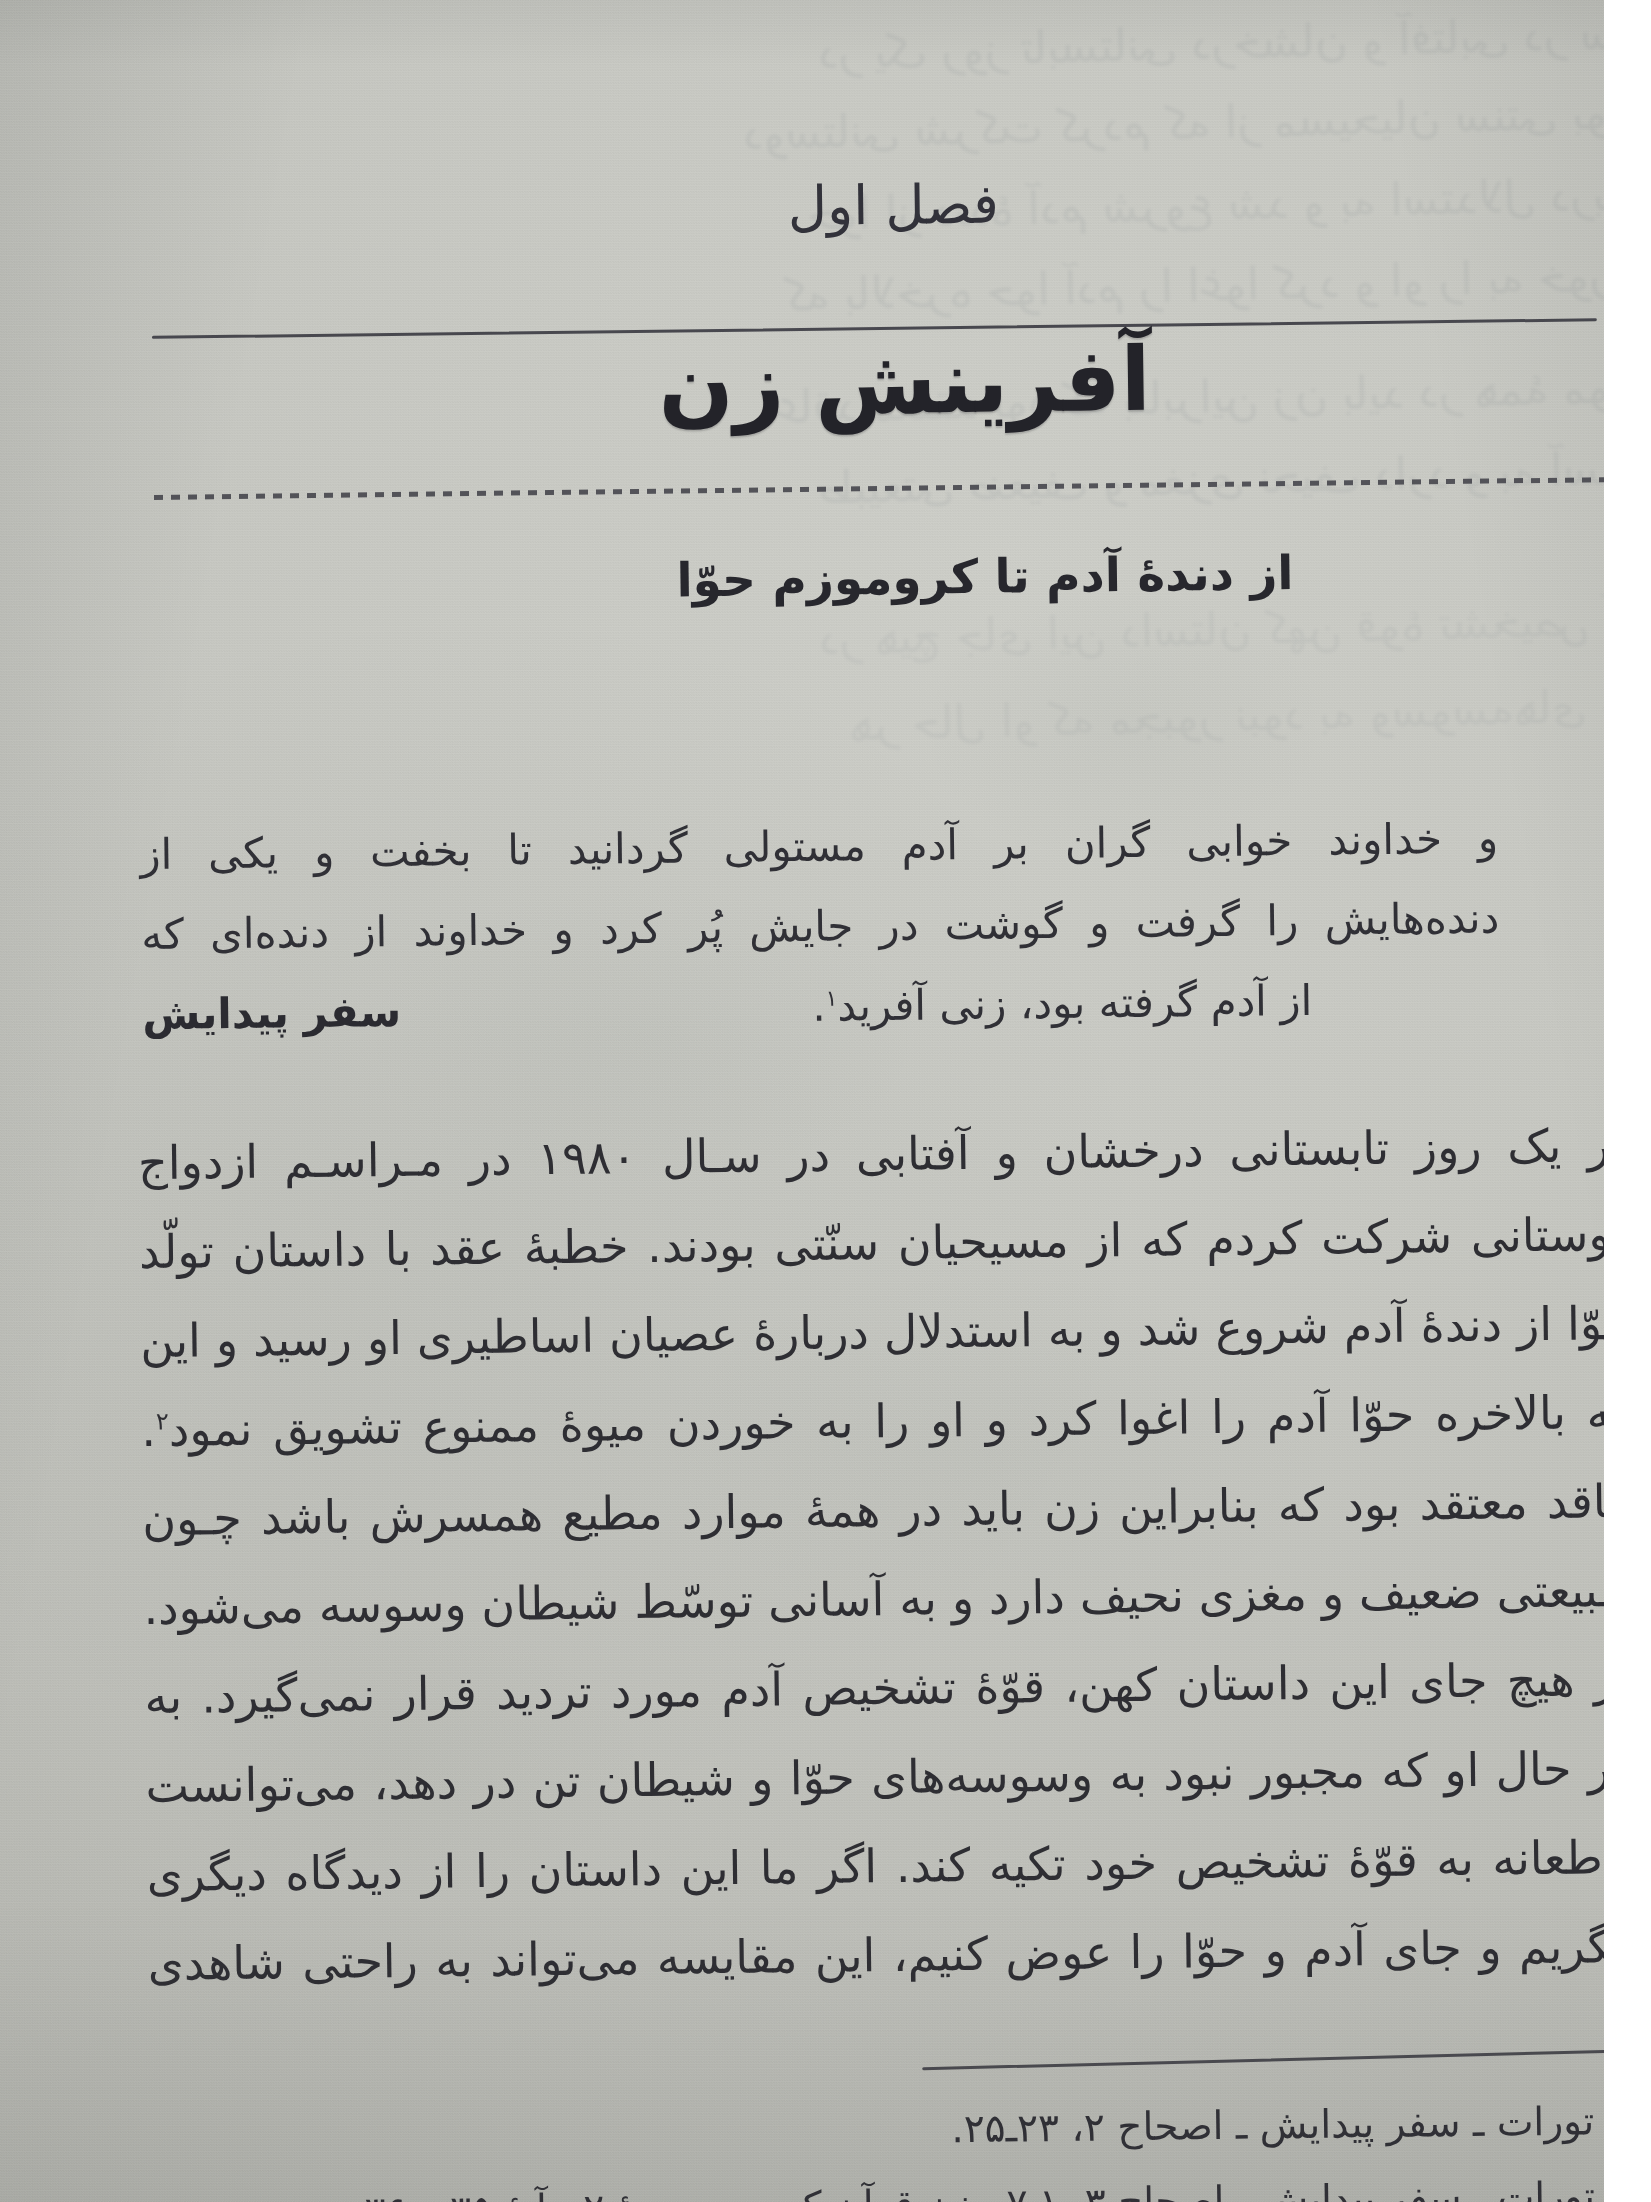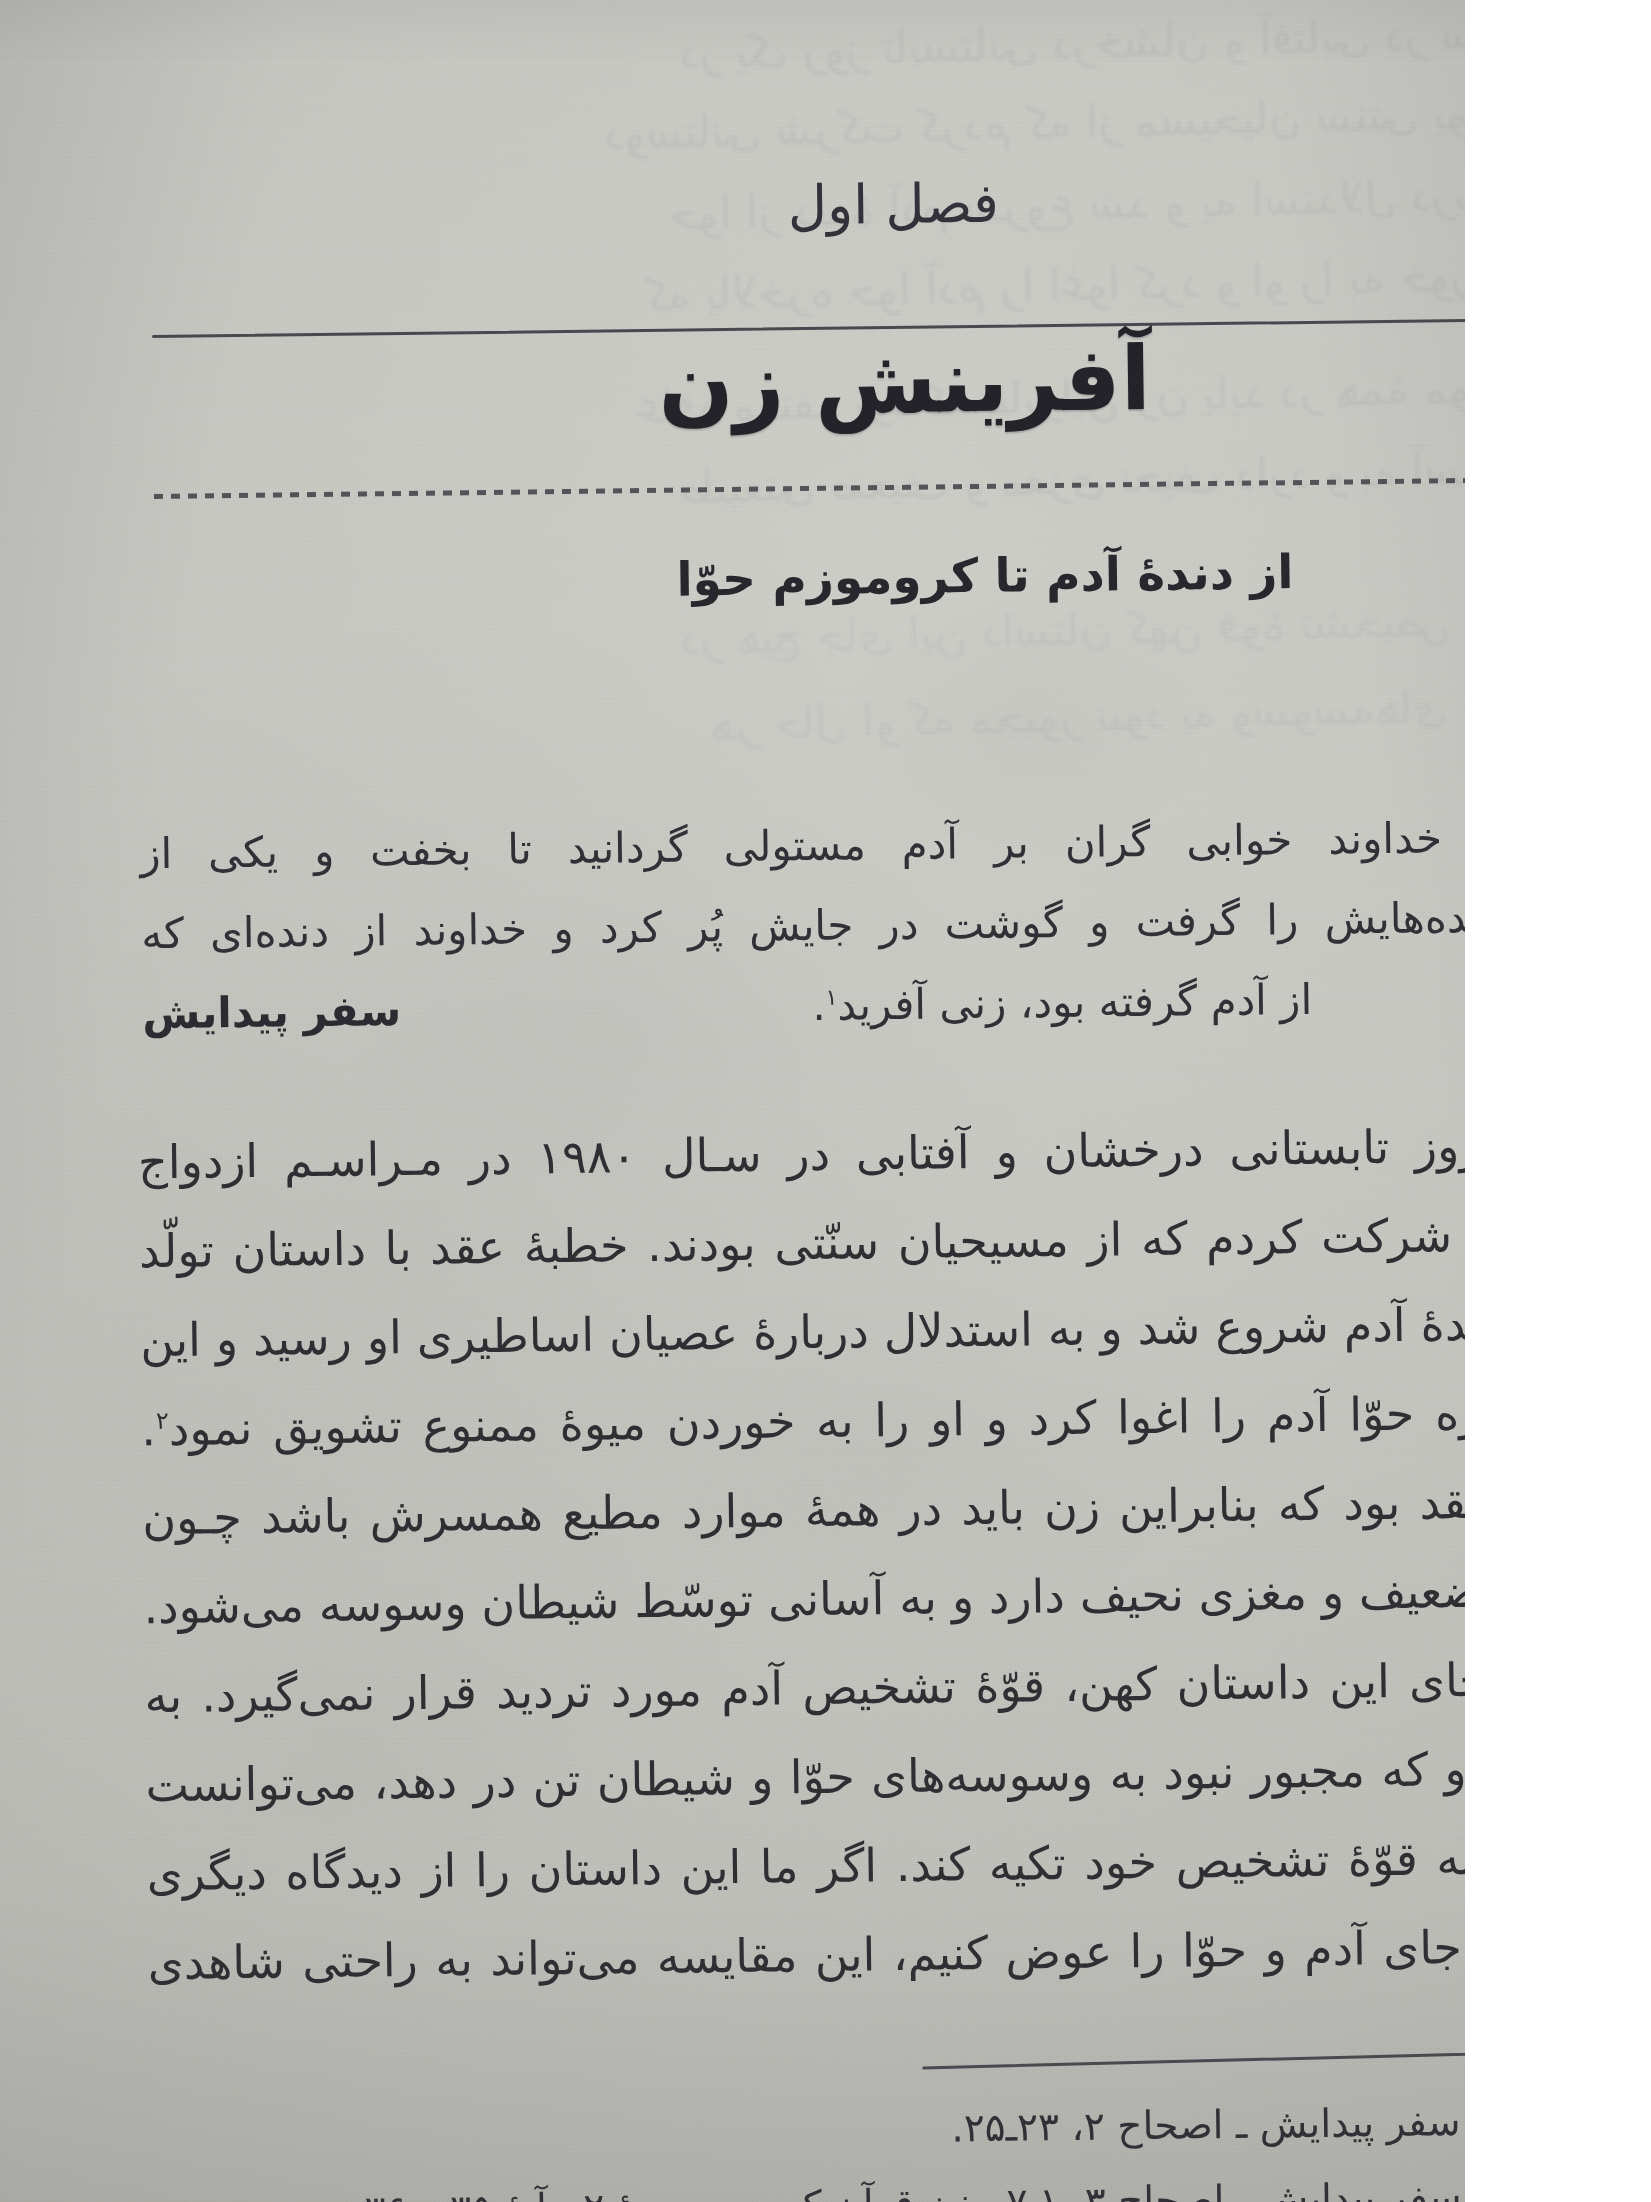--- a/index.html
+++ b/index.html
@@ -1,17 +1,17 @@
 <!DOCTYPE html>
 <html style="font-size:13.8px"><head>
 <meta charset="utf-8">
 <style>
   html,body{margin:0;padding:0;width:1652px;height:2203px;overflow:hidden;
     font-family:"DejaVu Sans",sans-serif;}
-  .page{position:relative;width:1465px;height:2203px;overflow:hidden;
+  .page{position:relative;width:1604px;height:2203px;overflow:hidden;
     background:
       radial-gradient(135% 95% at 62% 26%, #cdcec8 0%, #c7c8c2 36%, #bdbeb8 68%, #aeafa9 100%);
   }
   
   .page::before{content:"";position:absolute;inset:0;z-index:3;pointer-events:none;
     background:
       linear-gradient(100deg, rgba(20,25,25,0.07) 0%, rgba(20,25,25,0) 16%),
       linear-gradient(to top, rgba(20,25,25,0.06) 0%, rgba(20,25,25,0) 14%),
       linear-gradient(to bottom, rgba(20,25,25,0.05) 0%, rgba(20,25,25,0) 3%),
       linear-gradient(260deg, rgba(20,25,25,0.05) 0%, rgba(20,25,25,0) 12%),

